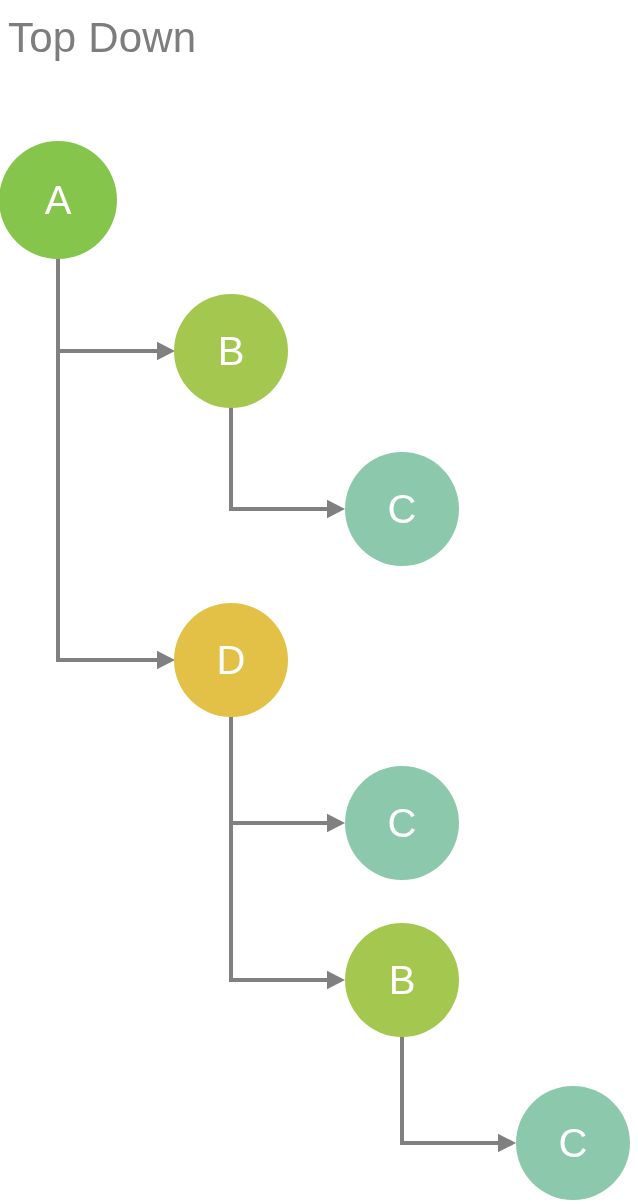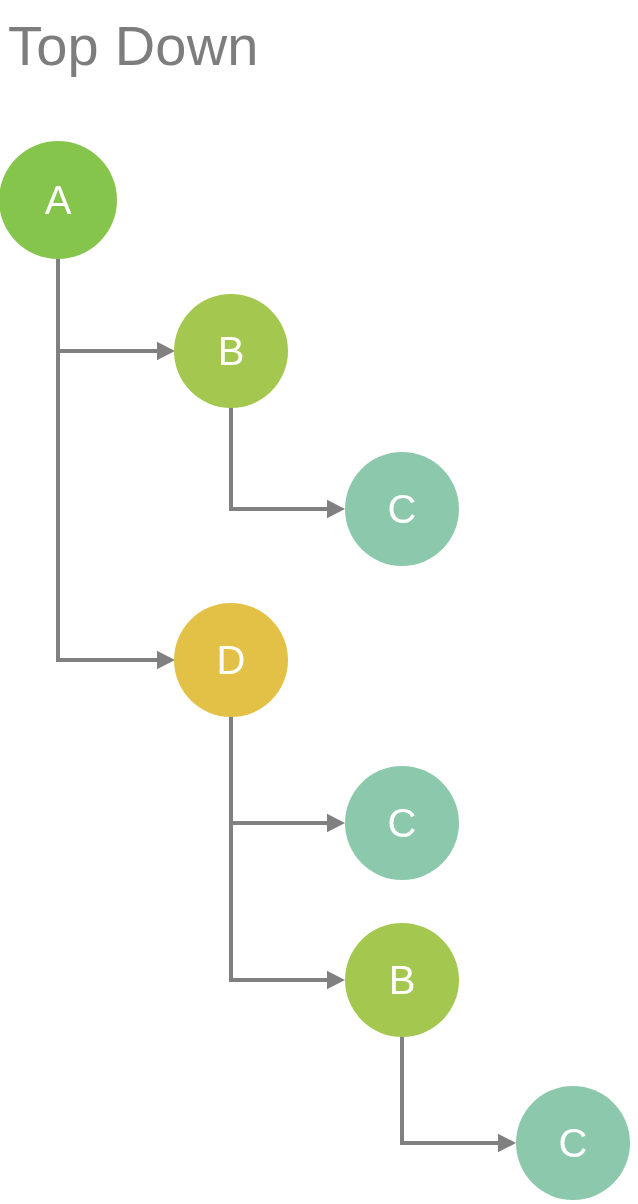--- a/index.html
+++ b/index.html
@@ -17,21 +17,21 @@
   #canvas {
     position: relative;
     width: 638px;
     height: 1204px;
     background: #ffffff;
   }
   #diagram-title {
     position: absolute;
     left: 8px;
     top: 14px;
-    font-size: 56px;
+    font-size: 42px;
     font-weight: 400;
     color: #7d7d7d;
     letter-spacing: 0.2px;
     line-height: 1.15;
     white-space: nowrap;
   }
   #edge-layer {
     position: absolute;
     left: 0;
     top: 0;

